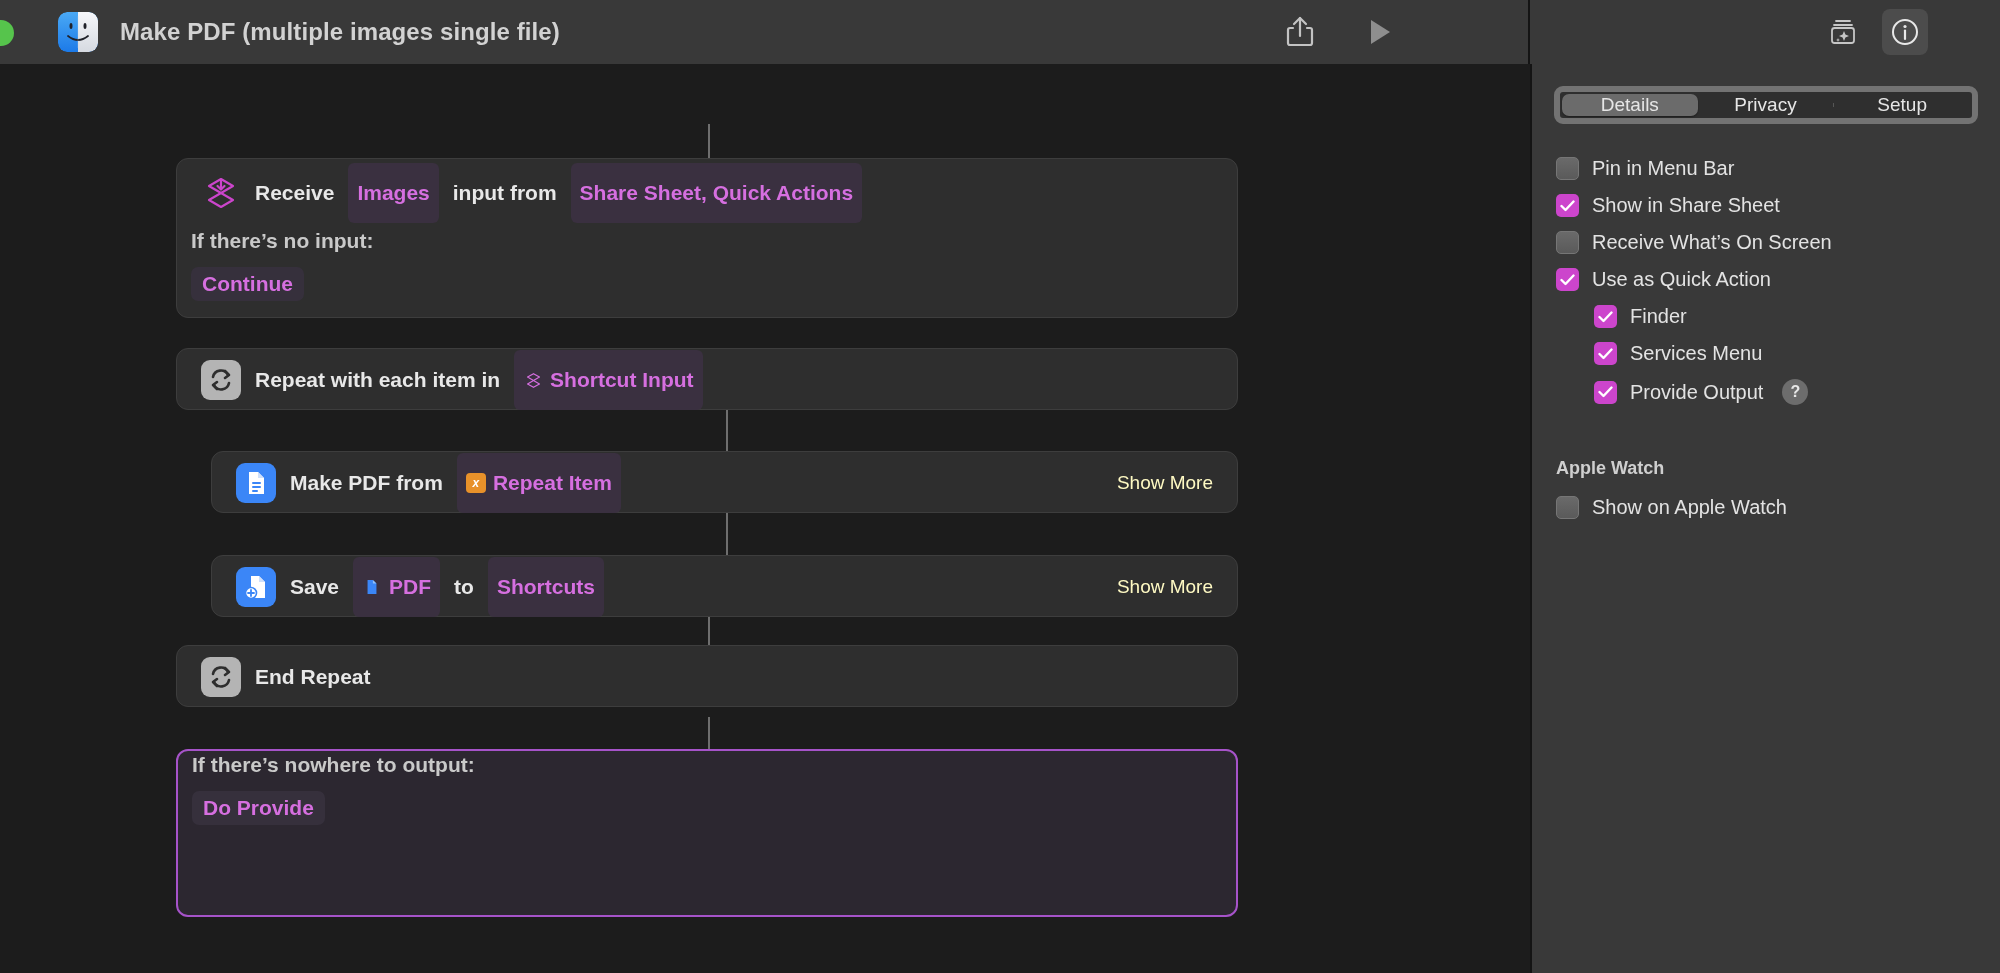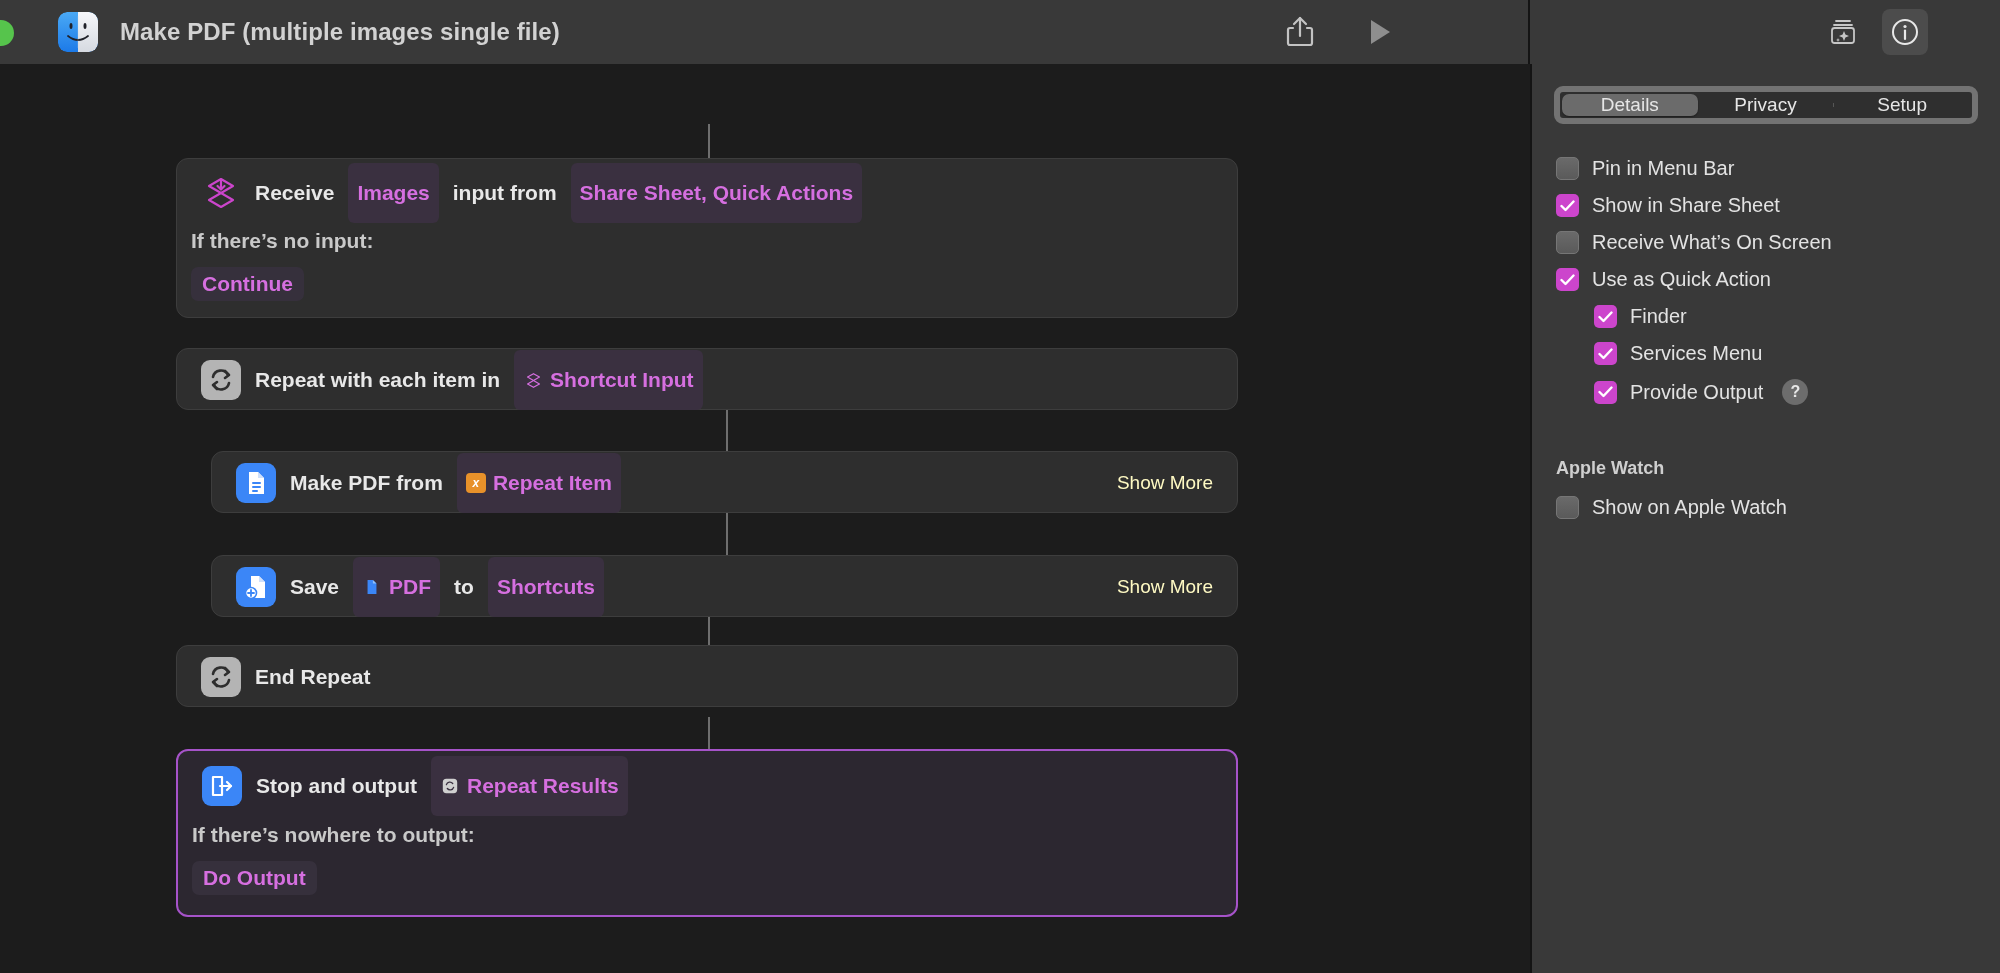--- a/index.html
+++ b/index.html
@@ -296,43 +296,23 @@
               <path d="M21 16 A8 8 0 0 1 6 18" stroke="#2e2e2e" stroke-width="2.6" fill="none" stroke-linecap="round"></path>
               <path d="M17 4 L21 8 L17 11" stroke="#2e2e2e" stroke-width="2.6" fill="none" stroke-linecap="round" stroke-linejoin="round"></path>
               <path d="M9 22 L5 18 L9 15" stroke="#2e2e2e" stroke-width="2.6" fill="none" stroke-linecap="round" stroke-linejoin="round"></path>
             </svg>
           </span>
           <span class="txt">End Repeat</span>
         </div>
       </div>
 
       <div class="card selected" style="left:176px; top:685px; width:1062px; height:168px;">
-        <div class="card-row" style="height:70px;">
-          <span class="card-icon icon-blue">
-            <svg width="26" height="26" viewBox="0 0 26 26">
-              <path d="M4 4 H13 V22 H4 Z" stroke="#fff" stroke-width="2.2" fill="none" stroke-linejoin="round"></path>
-              <path d="M11 13 H22" stroke="#fff" stroke-width="2.2" stroke-linecap="round"></path>
-              <path d="M18 9 L22 13 L18 17" stroke="#fff" stroke-width="2.2" fill="none" stroke-linecap="round" stroke-linejoin="round"></path>
-            </svg>
-          </span>
-          <span class="txt">Stop and output</span>
-          <span class="pill">
-            <span class="glyph-sm">
-              <svg width="18" height="18" viewBox="0 0 20 20">
-                <rect x="2" y="2" width="16" height="16" rx="4" fill="#d0d0d0"></rect>
-                <path d="M6 8.5 A4 4 0 0 1 13 7.2" stroke="#3a3040" stroke-width="1.5" fill="none" stroke-linecap="round"></path>
-                <path d="M14 11.5 A4 4 0 0 1 7 12.8" stroke="#3a3040" stroke-width="1.5" fill="none" stroke-linecap="round"></path>
-              </svg>
-            </span>
-            <span>Repeat Results</span>
-          </span>
-        </div>
         <div class="card-sub">
           <div class="sub-label">If there’s nowhere to output:</div>
-          <span class="sub-pill">Do Output</span>
+          <span class="sub-pill">Do Provide</span>
         </div>
       </div>
 
     </div>
 
     <div class="inspector">
 
       <div class="seg">
         <div class="seg-item active">Details</div>
         <div class="seg-item">Privacy</div>

